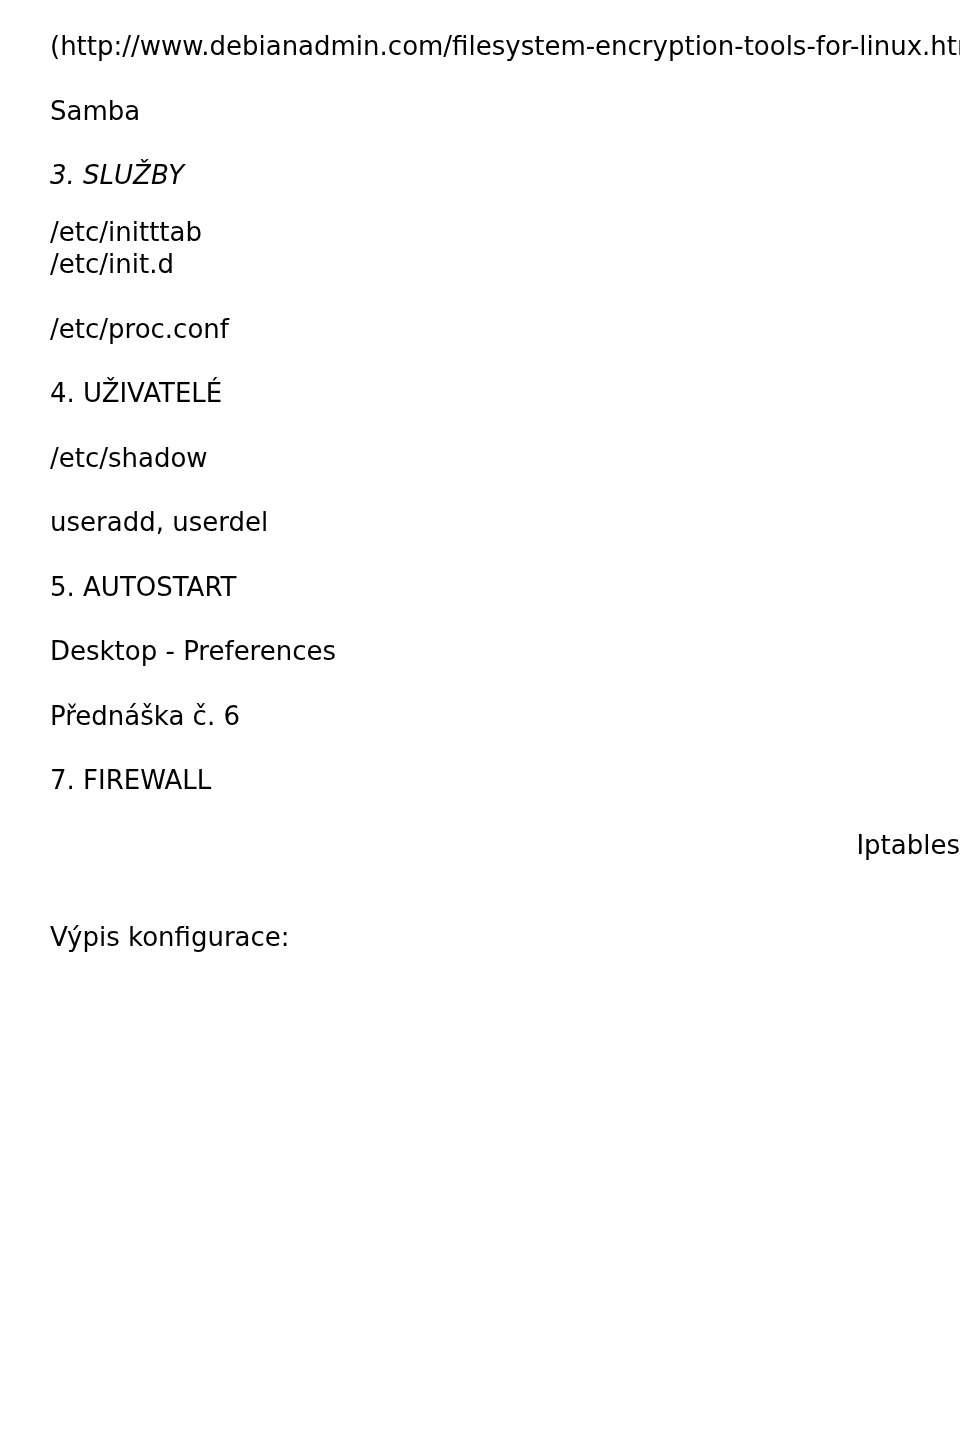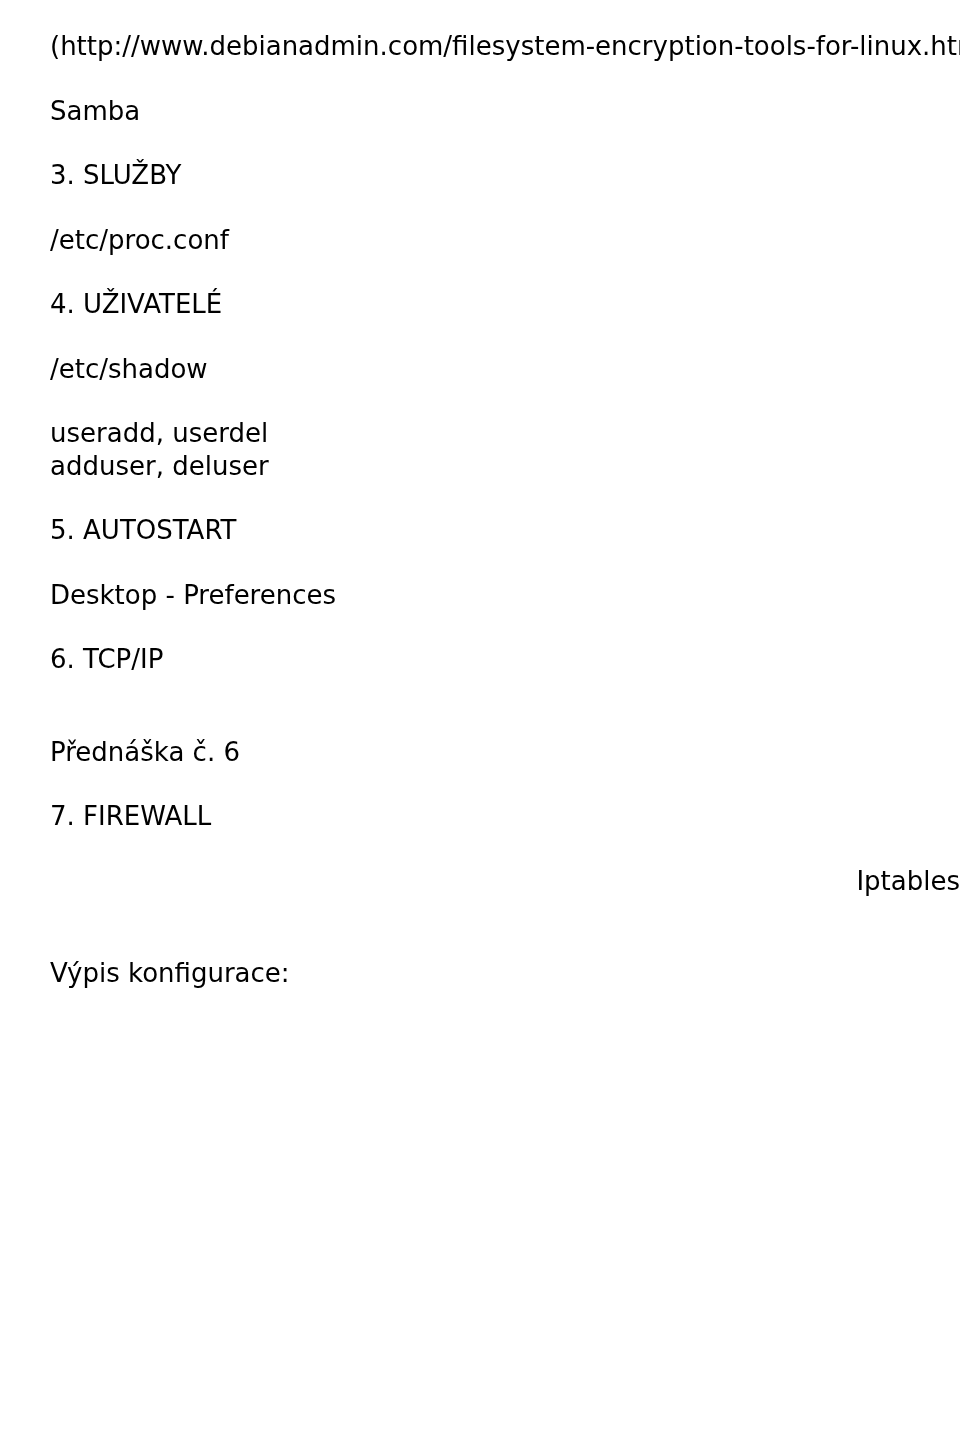--- a/index.html
+++ b/index.html
@@ -28,55 +28,55 @@
 <div class="page">
 
   <div class="block">
     <div class="line">(http://www.debianadmin.com/filesystem-encryption-tools-for-linux.html)</div>
   </div>
 
   <div class="block">
     <div class="line">Samba</div>
   </div>
 
-  <div class="block" style="margin-bottom:32px;">
+  <div class="block" style="margin-bottom:24px;font-style:italic;">
     <div class="line">3. SLUŽBY</div>
   </div>
 
+  <div class="block">
+    <div class="line">/etc/initttab</div>
+    <div class="line">/etc/init.d</div>
+  </div>
 
 
 
   <div class="block">
     <div class="line">/etc/proc.conf</div>
   </div>
 
   <div class="block">
     <div class="line">4. UŽIVATELÉ</div>
   </div>
 
   <div class="block">
     <div class="line">/etc/shadow</div>
   </div>
 
   <div class="block">
     <div class="line">useradd, userdel</div>
-    <div class="line">adduser, deluser</div>
   </div>
 
   <div class="block">
     <div class="line">5. AUTOSTART</div>
   </div>
 
   <div class="block">
     <div class="line">Desktop - Preferences</div>
   </div>
 
-  <div class="block" style="margin-bottom:60px;">
-    <div class="line">6. TCP/IP</div>
-  </div>
 
 
   <div class="block">
     <div class="line">Přednáška č. 6</div>
   </div>
 
   <div class="block">
     <div class="line">7. FIREWALL</div>
   </div>
 

